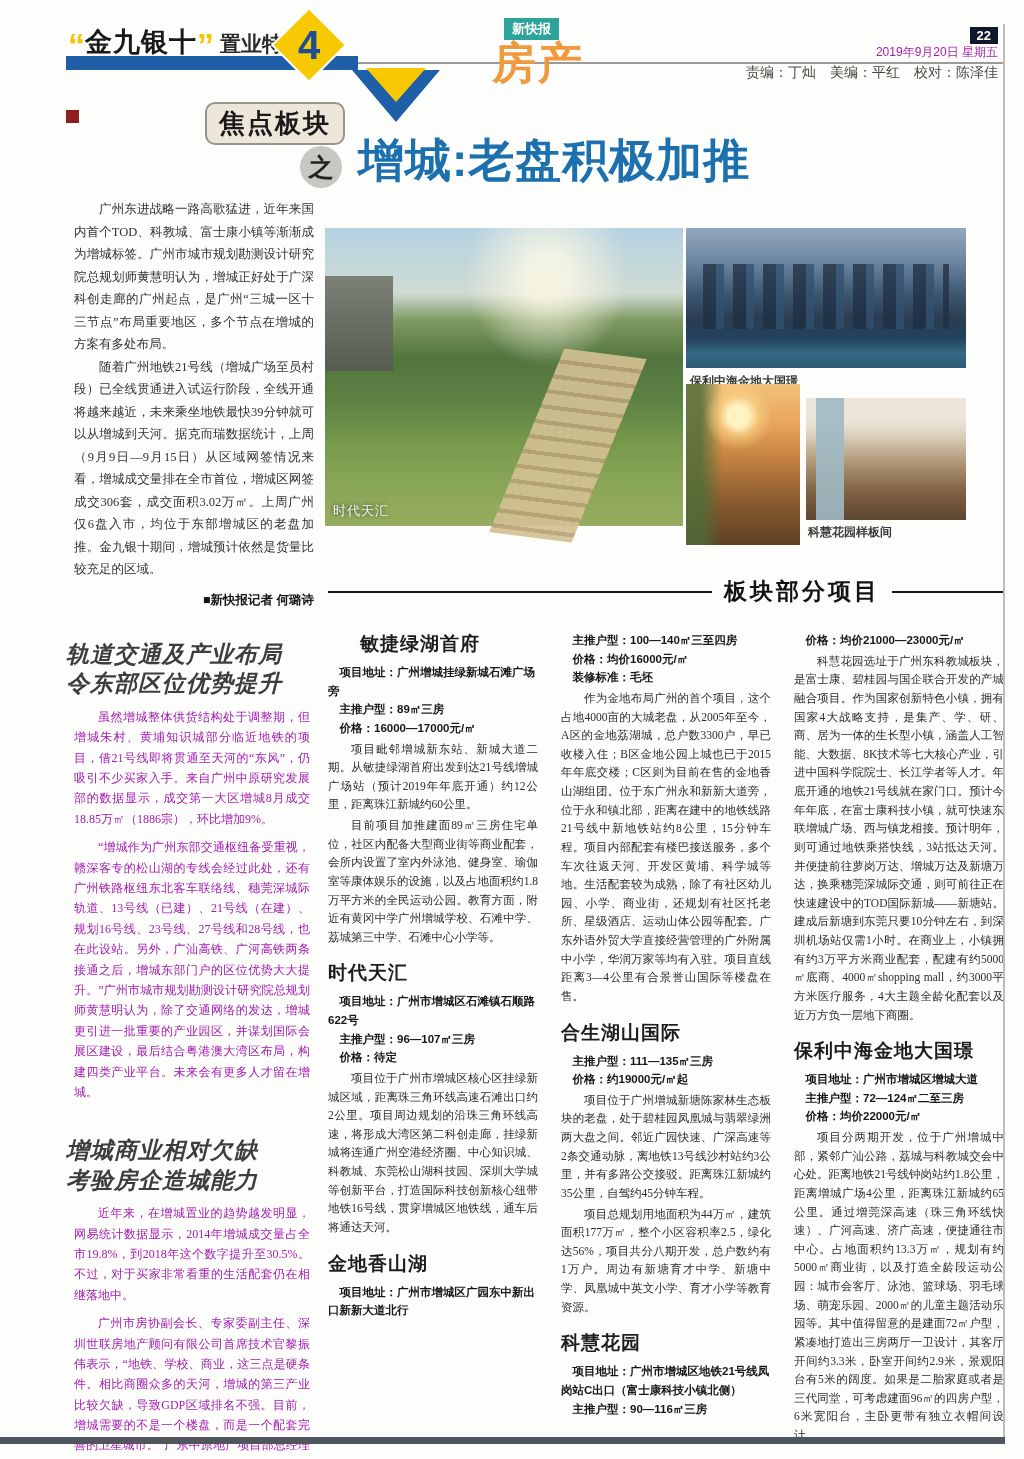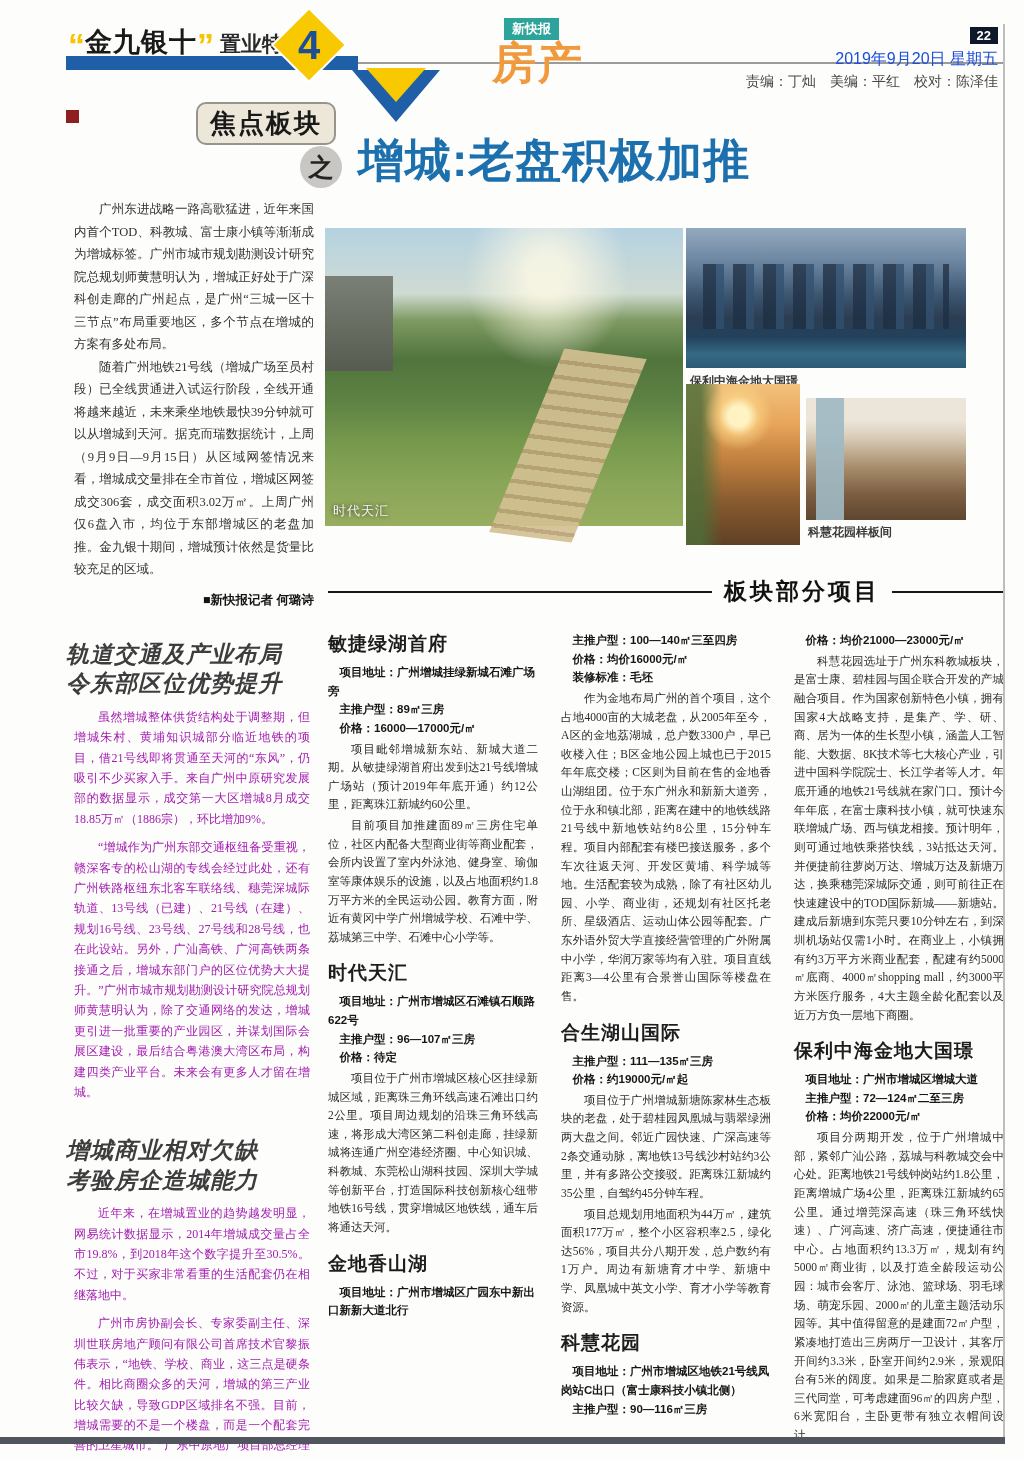--- a/index.html
+++ b/index.html
@@ -24,25 +24,25 @@
            border-left:44px solid transparent;border-right:44px solid transparent;border-top:52px solid #1f5fa8;}
   .v-arrow .v-inner{position:absolute;left:-30px;top:-54px;width:0;height:0;
            border-left:30px solid transparent;border-right:30px solid transparent;border-top:34px solid #f8c800;}
   .masthead{position:absolute;left:492px;top:18px;width:120px;text-align:left;}
   .paper-tag{display:inline-block;background:#2ca39b;color:#fff;font-family:"Liberation Sans",sans-serif;
            font-size:13px;font-weight:700;padding:2px 8px;margin-left:12px;}
   .section-name{font-family:"Liberation Sans",sans-serif;font-size:44px;font-weight:700;color:#f0993d;
            line-height:1.0;margin-top:1px;letter-spacing:2px;}
   .header-right{position:absolute;right:26px;top:26px;text-align:right;font-family:"Liberation Sans",sans-serif;}
   .page-badge{display:inline-block;background:#0f172a;color:#fff;font-size:13px;font-weight:700;padding:1px 7px;}
-  .hdr-date{font-size:16px;color:#1d4ed8;margin-top:5px;}
+  .hdr-date{font-size:12px;color:#a21caf;}
   .hdr-credits{font-size:14px;color:#4a4742;margin-top:3px;}
   
   .red-sq{position:absolute;left:66px;top:110px;width:13px;height:13px;background:#8d1f1f;}
-  .kicker{position:absolute;left:196px;top:102px;font-family:"Liberation Sans",sans-serif;font-size:26px;
+  .kicker{position:absolute;left:205px;top:102px;font-family:"Liberation Sans",sans-serif;font-size:26px;
           font-weight:700;color:#191919;border:2px solid #97948c;border-radius:10px;background:#ece7d9;
           padding:2px 12px;letter-spacing:2px;}
   .connector{position:absolute;left:300px;top:146px;width:42px;height:42px;border-radius:50%;background:#c9c7c3;
           font-size:25px;font-weight:700;color:#222;display:flex;align-items:center;justify-content:center;
           font-family:"Liberation Sans",sans-serif;}
   .main-title{position:absolute;left:358px;top:130px;margin:0;font-family:"Liberation Sans",sans-serif;
           font-size:46px;font-weight:700;color:#1d70ae;letter-spacing:1px;}
   
   .intro{position:absolute;left:74px;top:198px;width:240px;font-size:12.5px;line-height:1.8;text-align:justify;}
   .intro p{margin:0;text-indent:2em;}
@@ -83,21 +83,21 @@
   .projects{position:absolute;left:328px;top:576px;width:676px;}
   .section-rule{display:flex;align-items:center;gap:12px;}
   .rule-line{height:2px;background:#161616;}
   .rule-line.left{flex:1;}
   .rule-line.right{width:112px;}
   .rule-title{font-family:"Liberation Sans",sans-serif;font-size:23px;font-weight:700;color:#111;letter-spacing:3px;}
   .pcols{display:flex;gap:23px;margin-top:24px;}
   .pcol{width:210px;}
   .pblock h3{font-family:"Liberation Sans",sans-serif;font-size:19px;font-weight:600;color:#1d1d1d;
       margin:14px 0 6px 0;letter-spacing:1px;}
-  .pblock:first-child h3{margin-top:0;}
+  .pblock:first-child h3{margin-top:0;margin-left:32px;}
   .pinfo{font-family:"Liberation Sans",sans-serif;font-weight:700;font-size:11.5px;line-height:1.62;
       text-indent:1em;color:#161616;}
   .ppara{margin:2px 0;font-size:11.5px;line-height:1.62;text-align:justify;text-indent:2em;color:#2e2b29;}
 </style>
 </head>
 <body>
 
 <div class="page">
 
   <div class="brand">

